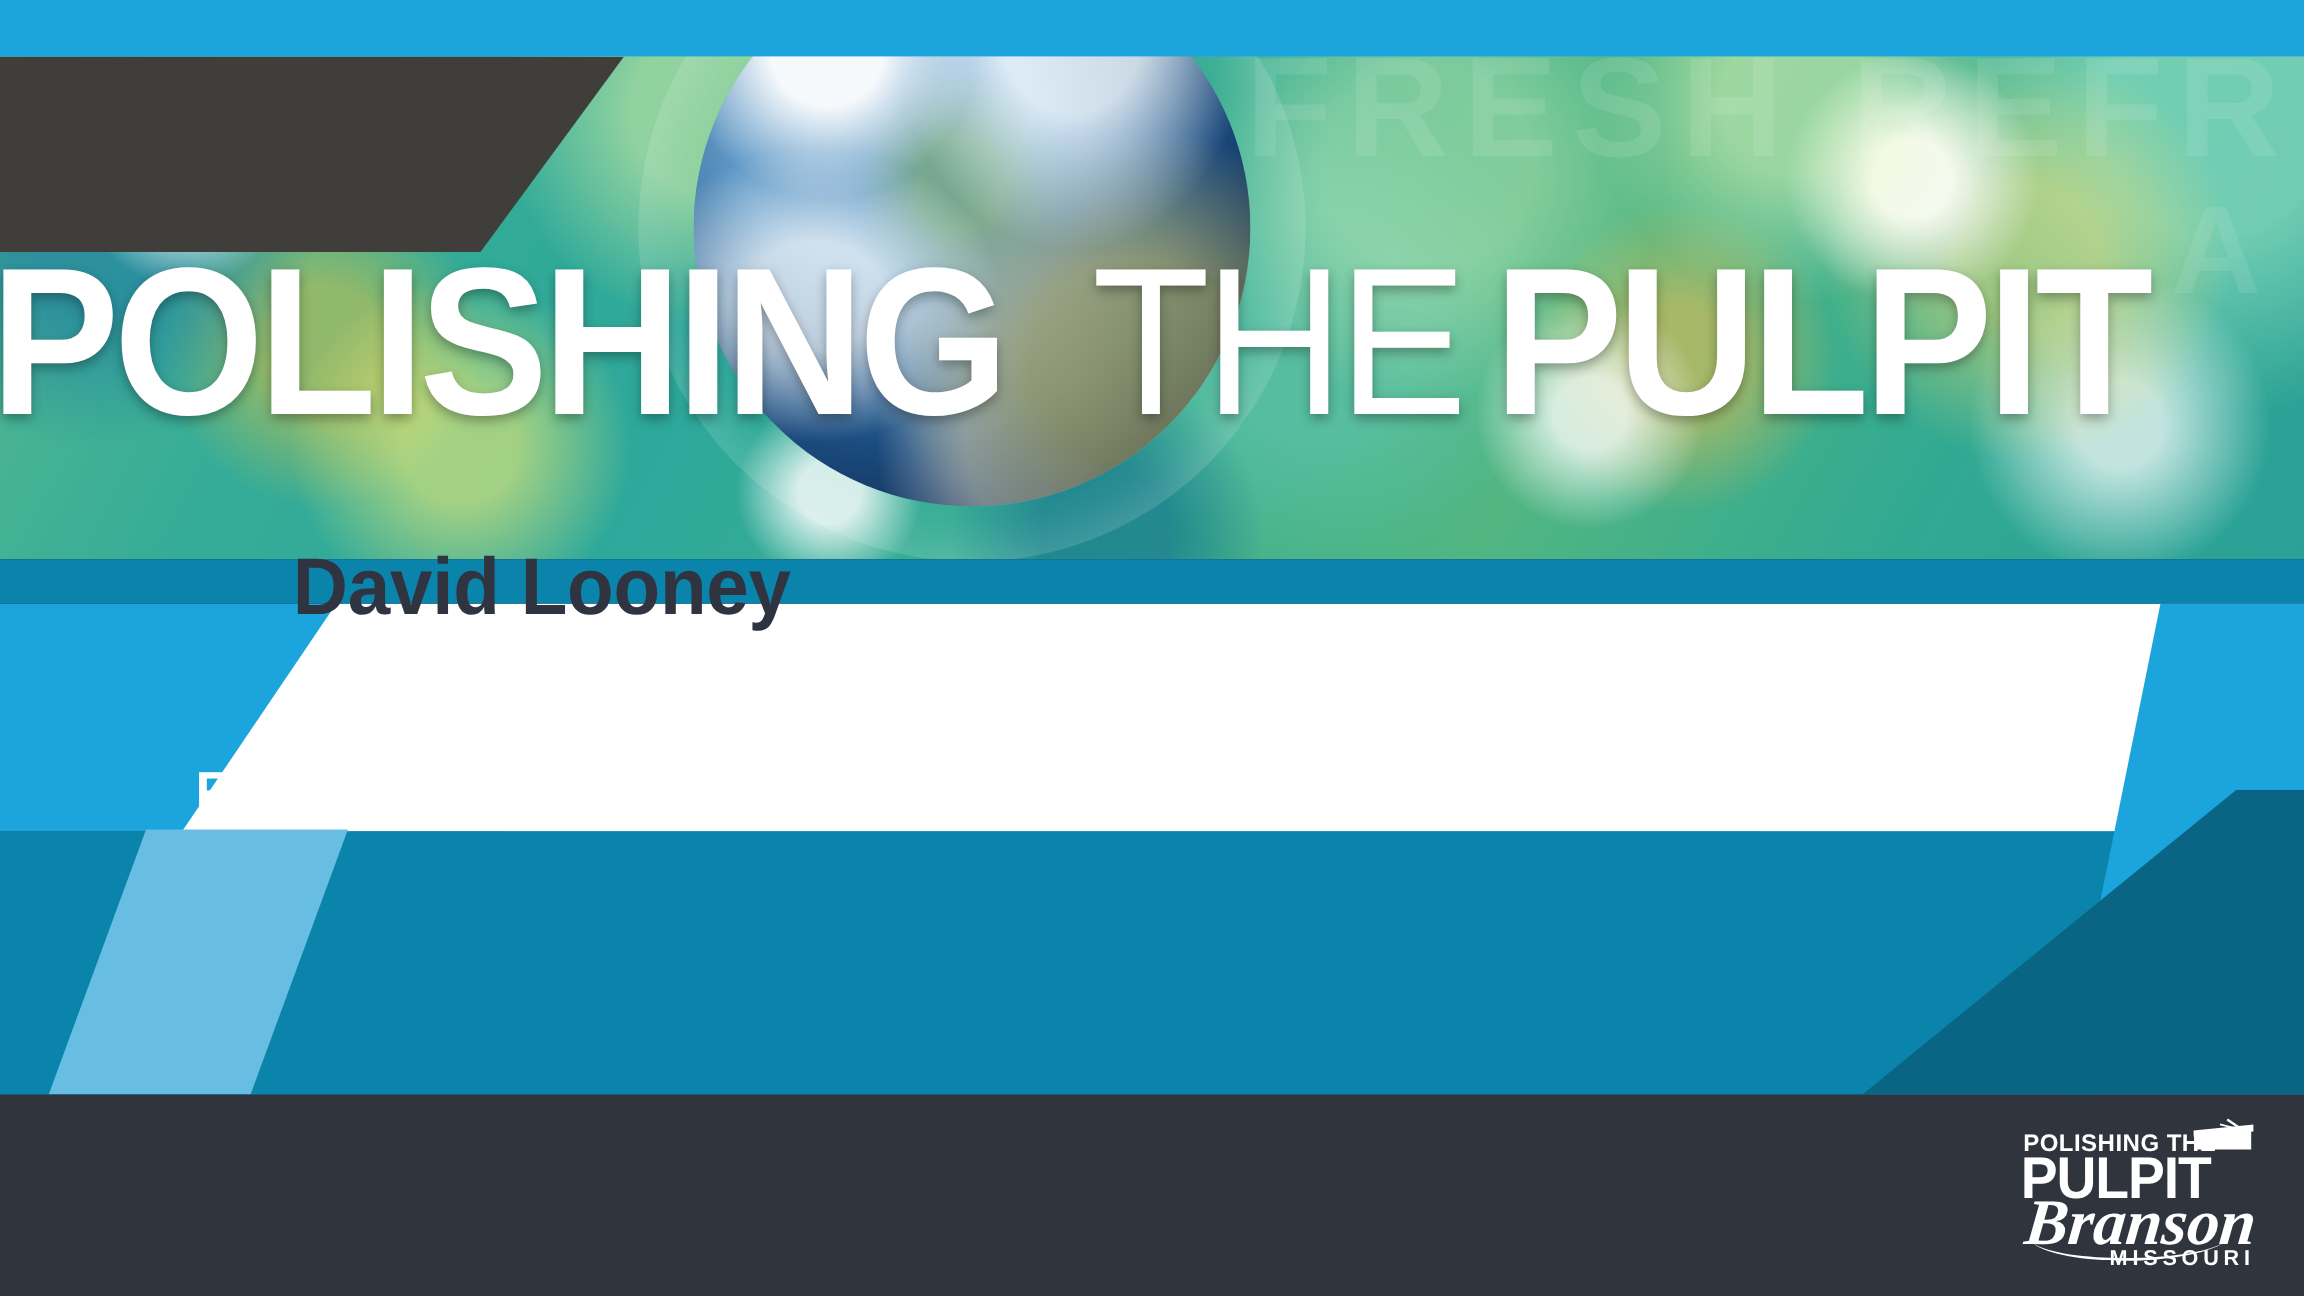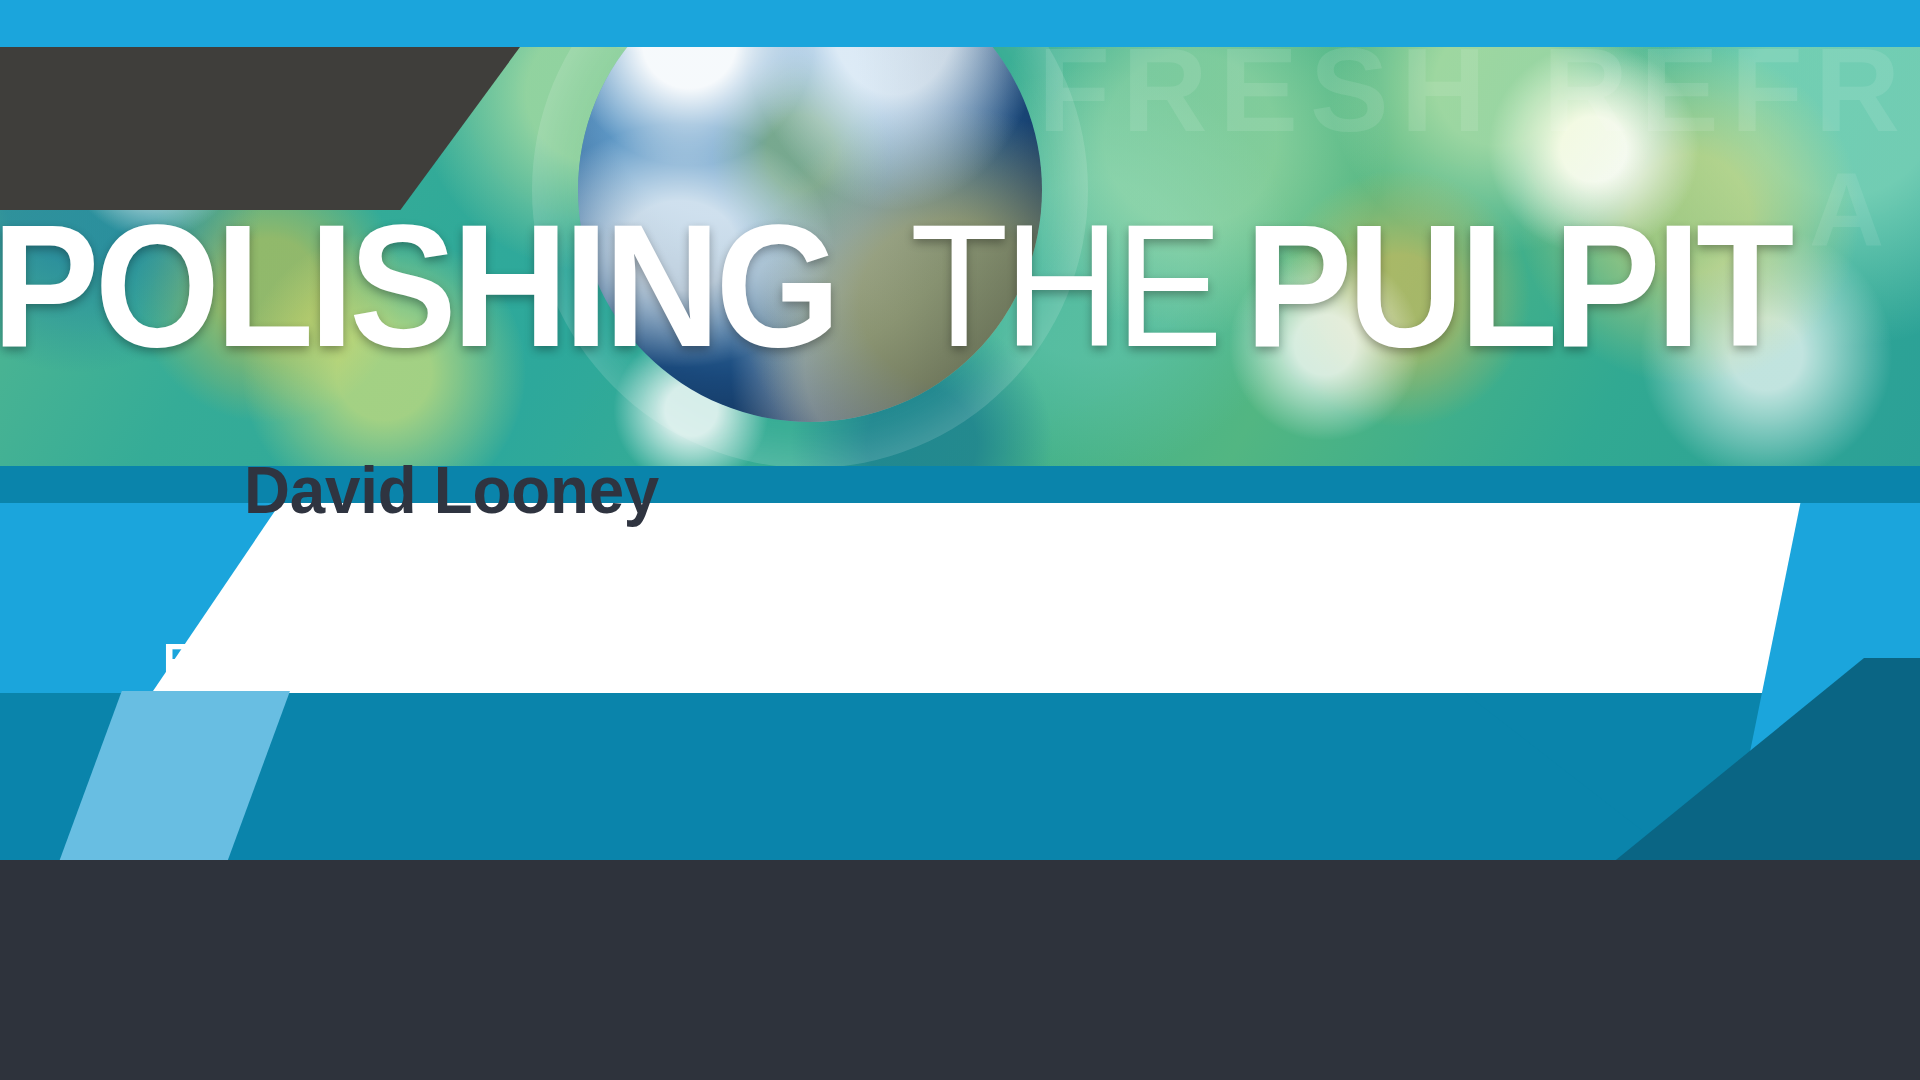--- a/index.html
+++ b/index.html
@@ -1,20 +1,20 @@
 <!DOCTYPE html>
 <html><head>
 <meta charset="utf-8">
 <title>Polishing the Pulpit — Session Slate</title>
 <style>
   html,body{margin:0;padding:0;background:#2e333c;}
   *{box-sizing:border-box;}
   #stage{
     position:relative;
-    width:1920px;height:860px;
+    width:1920px;height:1080px;
     overflow:hidden;
     font-family:"Liberation Sans", sans-serif;
     background:#2f343d;
   }
 
   
   .banner{
     position:absolute;left:0;top:0;width:1920px;height:466px;overflow:hidden;
   }
   .banner-topbar{

